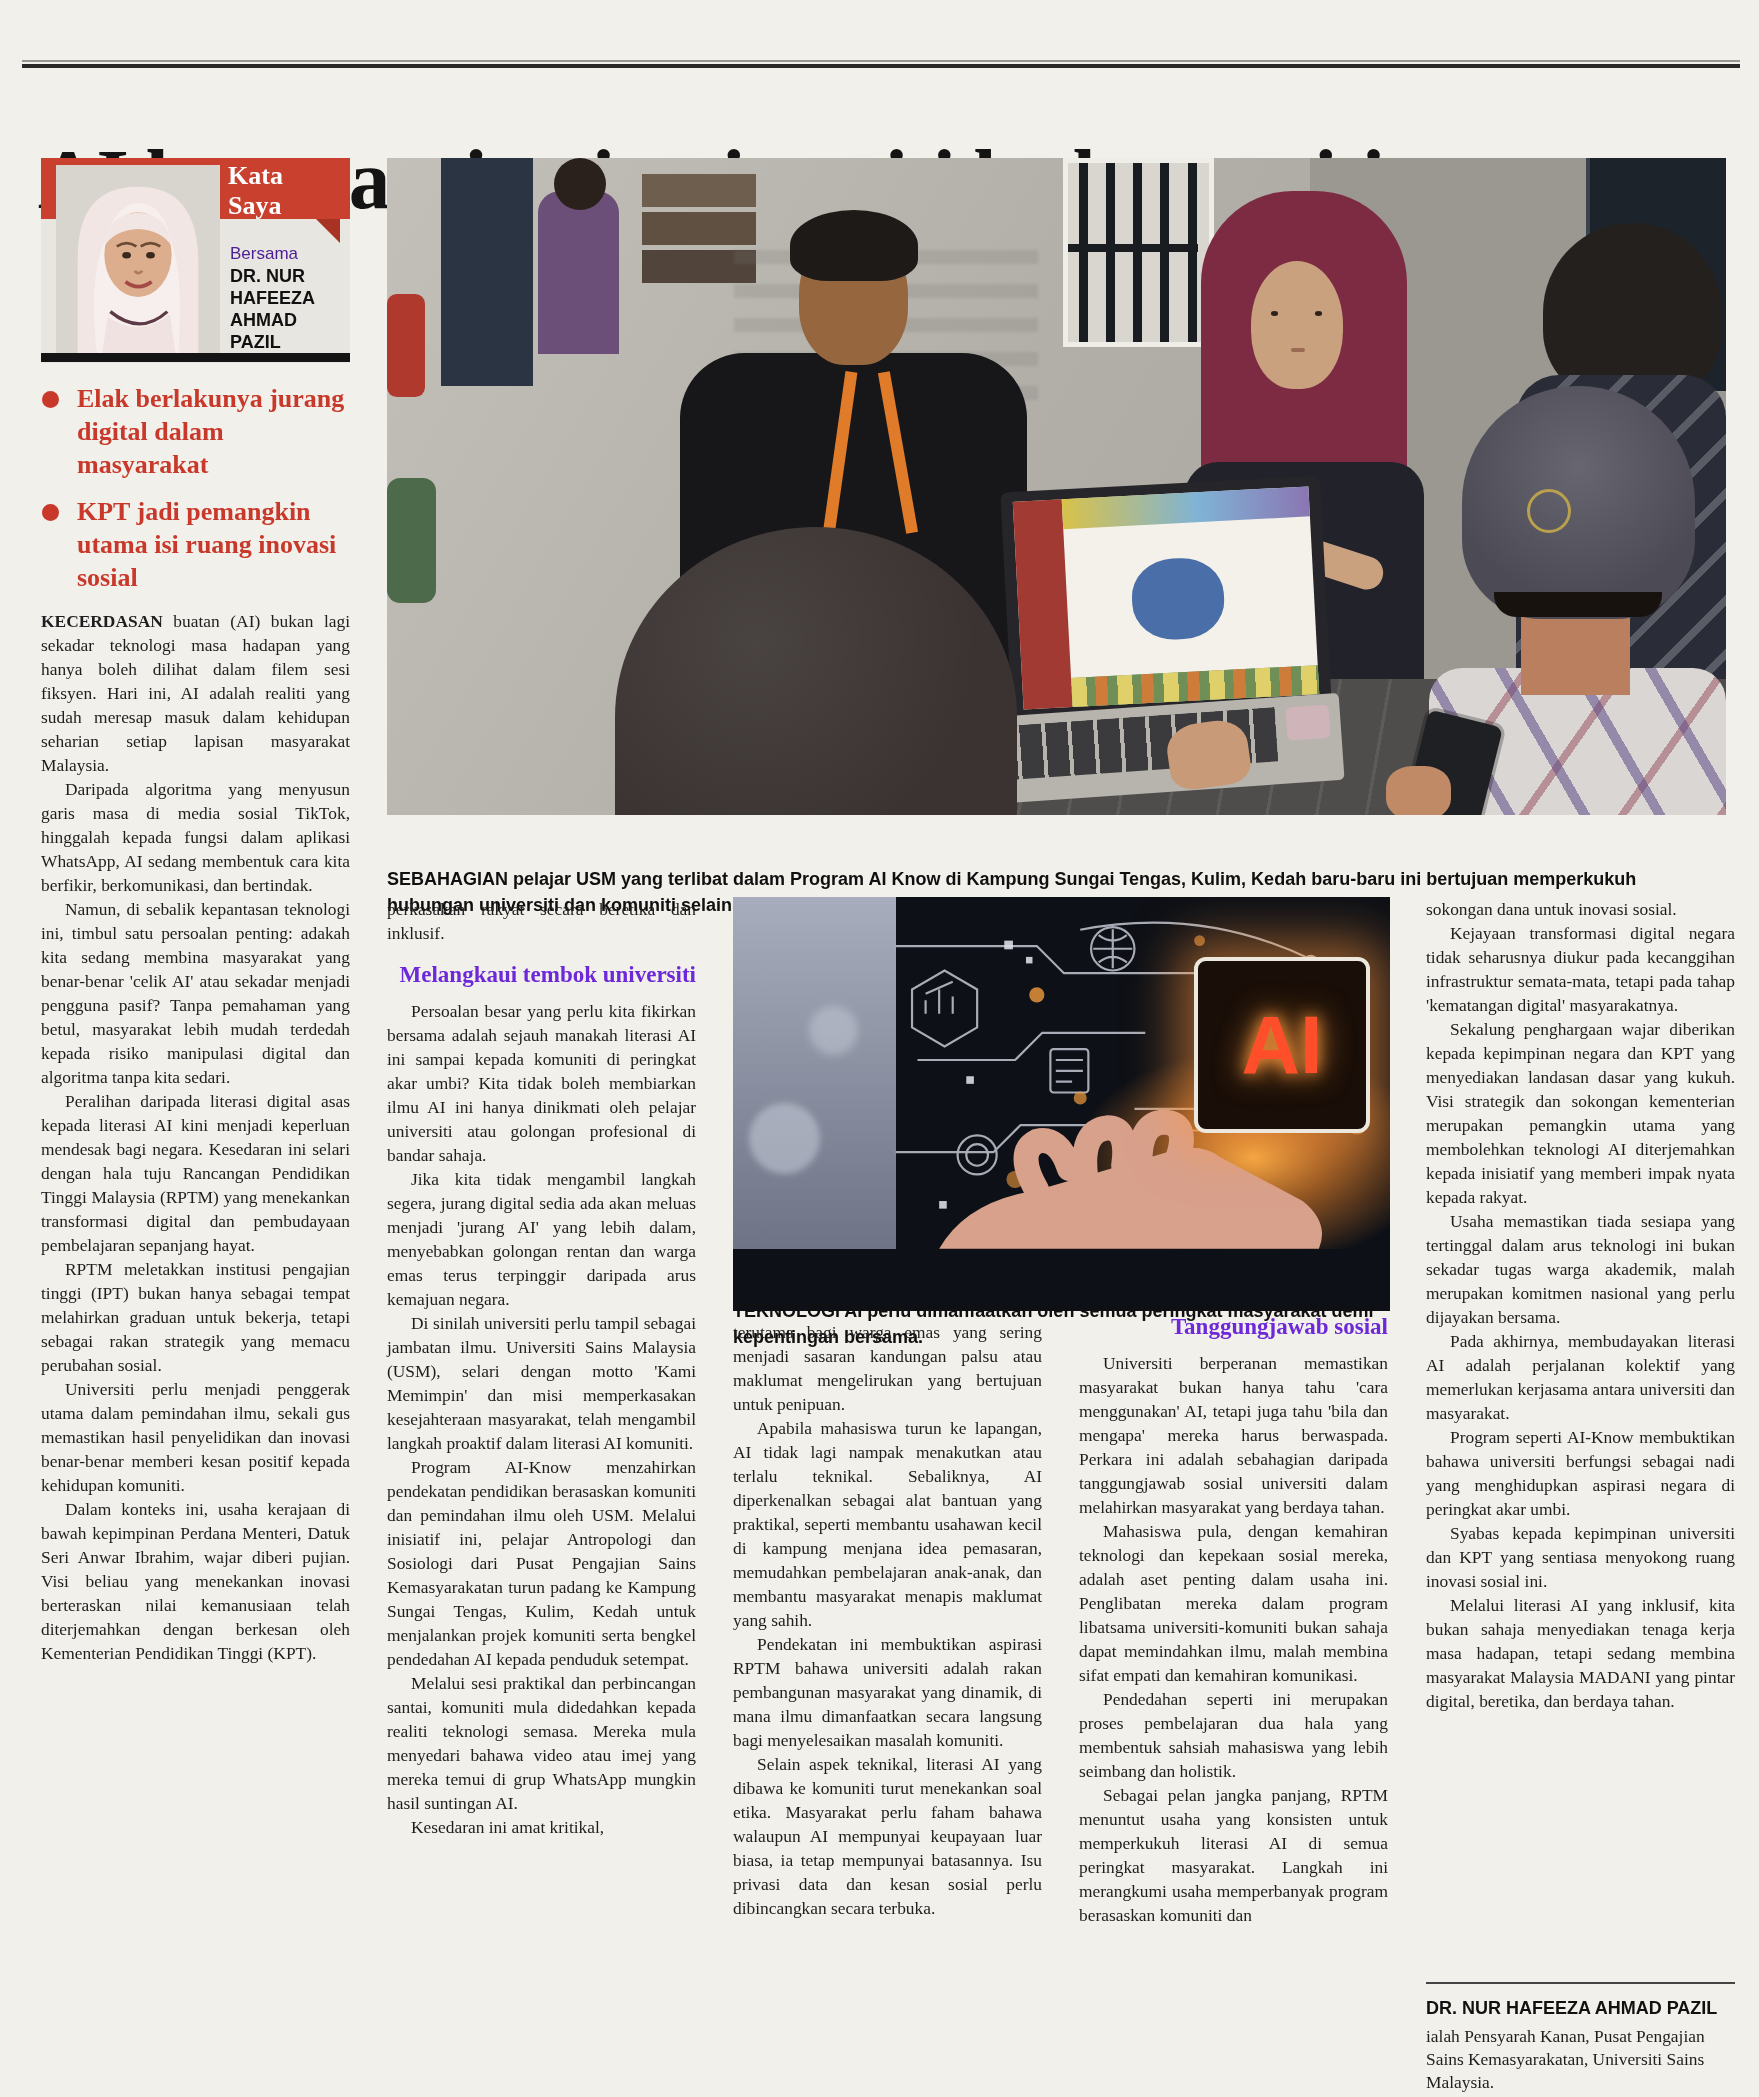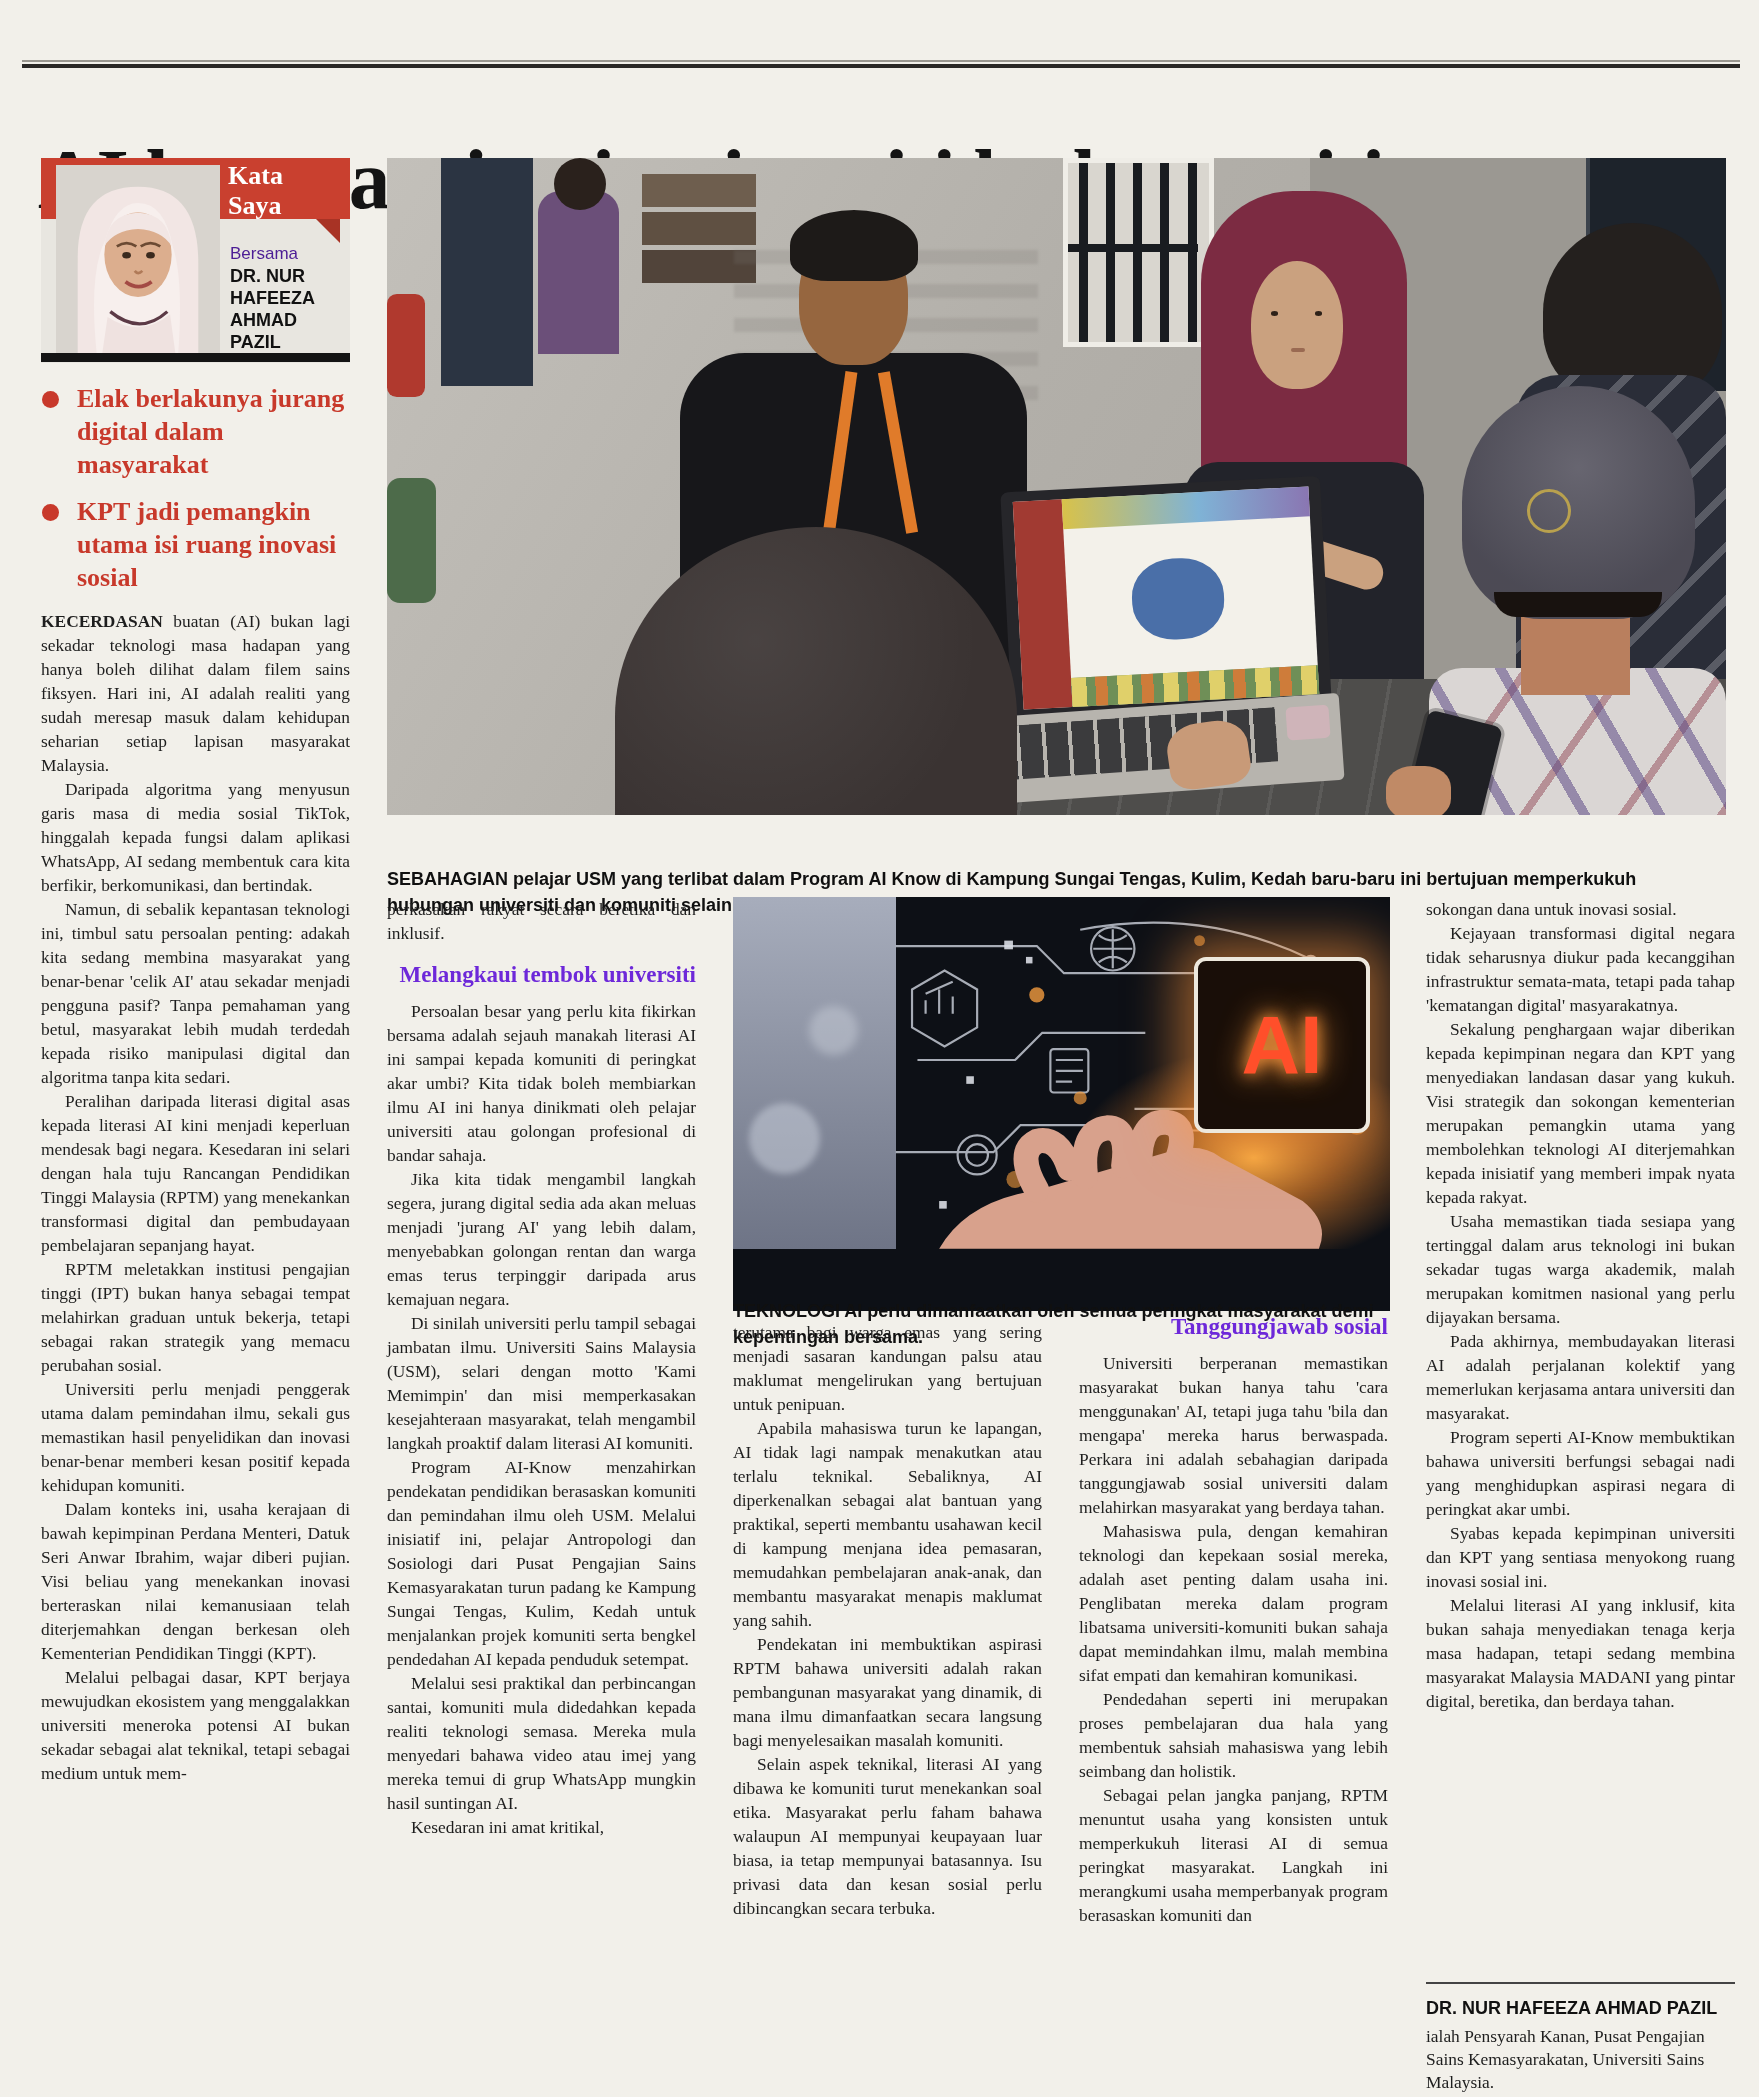--- a/index.html
+++ b/index.html
@@ -160,28 +160,27 @@
     </div>
     <div class="ph" style="left:1107px;top:434px;width:168px;height:25px;background:#18120f;border-radius:0 0 22px 22px;"></div>
     <div class="ph" style="left:1028px;top:559px;width:76px;height:109px;background:#1f2024;border-radius:8.7px;transform:rotate(14deg);box-shadow:0 0 0 3.3px rgba(0,0,0,.25);"></div>
     <div class="ph" style="left:999px;top:608px;width:65px;height:54px;background:#c08a66;border-radius:40%;"></div>
 
   </div>
 
   <div class="abs caption" style="left:387px;top:826px;width:1339px;">SEBAHAGIAN pelajar USM yang terlibat dalam Program AI Know di Kampung Sungai Tengas, Kulim, Kedah baru-baru ini bertujuan memperkukuh hubungan universiti dan komuniti selain meningkatkan kefahaman masyarakat terhadap teknologi digital.</div>
 
   <div class="abs col" style="left:41px;top:609px;">
-    <p class="para np"><span class="lead">KECERDASAN</span><span> buatan (AI) bukan lagi sekadar teknologi masa hadapan yang hanya boleh dilihat dalam filem sains fiksyen. Hari ini, AI adalah realiti yang sudah meresap masuk dalam kehidupan seharian setiap lapisan masyarakat Malaysia.</span></p>
+    <p class="para np"><span class="lead">KECERDASAN</span><span> buatan (AI) bukan lagi sekadar teknologi masa hadapan yang hanya boleh dilihat dalam filem sesi fiksyen. Hari ini, AI adalah realiti yang sudah meresap masuk dalam kehidupan seharian setiap lapisan masyarakat Malaysia.</span></p>
     <p class="para"><span>Daripada algoritma yang menyusun garis masa di media sosial TikTok, hinggalah kepada fungsi dalam aplikasi WhatsApp, AI sedang membentuk cara kita berfikir, berkomunikasi, dan bertindak.</span></p>
     <p class="para"><span>Namun, di sebalik kepantasan teknologi ini, timbul satu persoalan penting: adakah kita sedang membina masyarakat yang benar-benar 'celik AI' atau sekadar menjadi pengguna pasif? Tanpa pemahaman yang betul, masyarakat lebih mudah terdedah kepada risiko manipulasi digital dan algoritma tanpa kita sedari.</span></p>
     <p class="para"><span>Peralihan daripada literasi digital asas kepada literasi AI kini menjadi keperluan mendesak bagi negara. Kesedaran ini selari dengan hala tuju Rancangan Pendidikan Tinggi Malaysia (RPTM) yang menekankan transformasi digital dan pembudayaan pembelajaran sepanjang hayat.</span></p>
     <p class="para"><span>RPTM meletakkan institusi pengajian tinggi (IPT) bukan hanya sebagai tempat melahirkan graduan untuk bekerja, tetapi sebagai rakan strategik yang memacu perubahan sosial.</span></p>
     <p class="para"><span>Universiti perlu menjadi penggerak utama dalam pemindahan ilmu, sekali gus memastikan hasil penyelidikan dan inovasi benar-benar memberi kesan positif kepada kehidupan komuniti.</span></p>
     <p class="para"><span>Dalam konteks ini, usaha kerajaan di bawah kepimpinan Perdana Menteri, Datuk Seri Anwar Ibrahim, wajar diberi pujian. Visi beliau yang menekankan inovasi berteraskan nilai kemanusiaan telah diterjemahkan dengan berkesan oleh Kementerian Pendidikan Tinggi (KPT).</span></p>
-    <p class="para"><span>Melalui pelbagai dasar, KPT berjaya mewujudkan ekosistem yang menggalakkan universiti meneroka potensi AI bukan sekadar sebagai alat teknikal, tetapi sebagai medium untuk mem-</span></p>
   </div>
 
   <div class="abs col" style="left:387px;top:897px;">
     <p class="para np"><span>perkasakan rakyat secara beretika dan inklusif.</span></p>
     <h3 class="subhead first">Melangkaui tembok universiti</h3>
     <p class="para"><span>Persoalan besar yang perlu kita fikirkan bersama adalah sejauh manakah literasi AI ini sampai kepada komuniti di peringkat akar umbi? Kita tidak boleh membiarkan ilmu AI ini hanya dinikmati oleh pelajar universiti atau golongan profesional di bandar sahaja.</span></p>
     <p class="para"><span>Jika kita tidak mengambil langkah segera, jurang digital sedia ada akan meluas menjadi 'jurang AI' yang lebih dalam, menyebabkan golongan rentan dan warga emas terus terpinggir daripada arus kemajuan negara.</span></p>
     <p class="para"><span>Di sinilah universiti perlu tampil sebagai jambatan ilmu. Universiti Sains Malaysia (USM), selari dengan motto 'Kami Memimpin' dan misi memperkasakan kesejahteraan masyarakat, telah mengambil langkah proaktif dalam literasi AI komuniti.</span></p>
     <p class="para"><span>Program AI-Know menzahirkan pendekatan pendidikan berasaskan komuniti dan pemindahan ilmu oleh USM. Melalui inisiatif ini, pelajar Antropologi dan Sosiologi dari Pusat Pengajian Sains Kemasyarakatan turun padang ke Kampung Sungai Tengas, Kulim, Kedah untuk menjalankan projek komuniti serta bengkel pendedahan AI kepada penduduk setempat.</span></p>
     <p class="para"><span>Melalui sesi praktikal dan perbincangan santai, komuniti mula didedahkan kepada realiti teknologi semasa. Mereka mula menyedari bahawa video atau imej yang mereka temui di grup WhatsApp mungkin hasil suntingan AI.</span></p>

